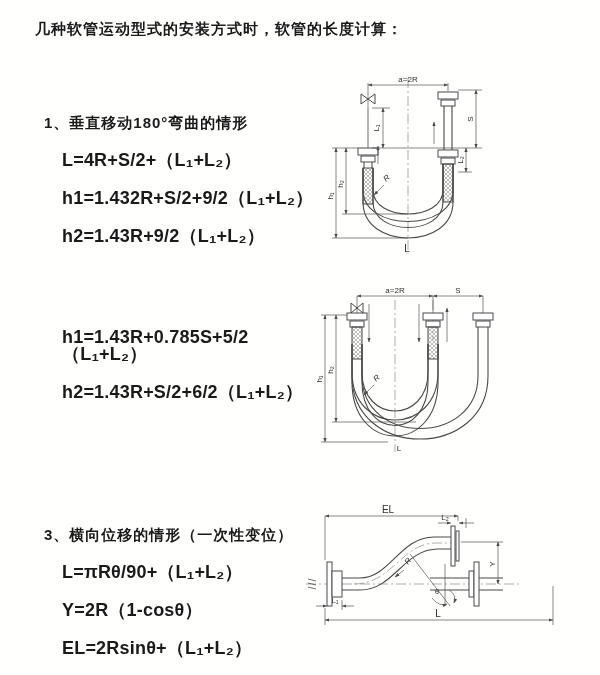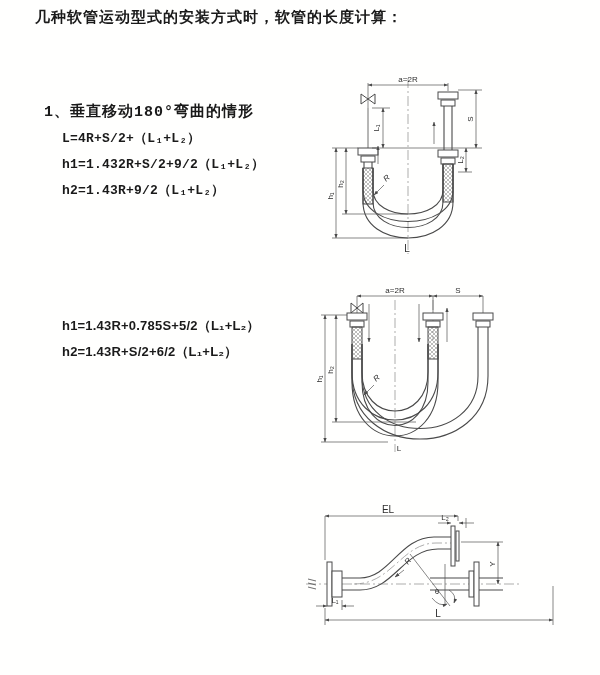--- a/index.html
+++ b/index.html
@@ -1,39 +1,39 @@
 <!DOCTYPE html>
 <html><head>
 <meta charset="utf-8">
 <style>
   html,body{margin:0;padding:0;background:#ffffff;}
   .page{position:relative;width:600px;height:675px;background:#fffffe;overflow:hidden;
         font-family:"Liberation Sans","DejaVu Sans",sans-serif;color:#1a1a1a;}
-  .title{position:absolute;left:35px;top:8px;font-size:15px;font-weight:bold;letter-spacing:1px;}
+  .title{position:absolute;left:35px;top:20px;font-size:15px;font-weight:bold;letter-spacing:1px;}
   .sec{position:absolute;left:44px;width:280px;}
   .sec-heading{font-size:15px;font-weight:bold;line-height:17px;letter-spacing:1px;}
-  .formula{font-size:13px;font-weight:bold;line-height:17px;margin-top:9px;margin-left:18px;letter-spacing:0.2px;}
+  .formula{font-size:18px;font-weight:bold;line-height:17px;margin-top:21px;margin-left:18px;letter-spacing:0.2px;}
   .diag{position:absolute;}
   svg .ol{stroke:#4a4a4a;stroke-width:1.1;fill:none;}
   svg .tl{stroke:#4a4a4a;stroke-width:0.8;fill:none;}
   svg .dl{stroke:#555555;stroke-width:0.7;fill:none;}
   svg .cl{stroke:#8a8a8a;stroke-width:0.7;fill:none;stroke-dasharray:10 3 2 3;}
   svg .nut{fill:#ffffff;stroke:#4a4a4a;stroke-width:1;}
   svg .plate{fill:#ffffff;stroke:#4a4a4a;stroke-width:1;}
   svg text{font-family:"Liberation Sans","DejaVu Sans",sans-serif;font-size:8px;fill:#2e2e2e;}
   svg text.big{font-size:10px;}
 </style>
 </head>
 <body>
 
 <div class="page">
 
   <div class="title">几种软管运动型式的安装方式时，软管的长度计算：</div>
 
-  <div class="sec" style="top:104px;font-family:Liberation Mono, monospace;">
+  <div class="sec" style="top:114px;">
     <div class="sec-heading">1、垂直移动180°弯曲的情形</div>
     <div class="formula">L=4R+S/2+（L₁+L₂）</div>
     <div class="formula">h1=1.432R+S/2+9/2（L₁+L₂）</div>
     <div class="formula">h2=1.43R+9/2（L₁+L₂）</div>
   </div>
 
   <svg class="diag" style="left:312px;top:64px;" width="200" height="198" viewBox="0 0 200 198">
     <defs>
       <marker id="arr1" viewBox="0 0 8 6" refX="7.5" refY="3" markerWidth="7" markerHeight="5" orient="auto-start-reverse">
         <path d="M0,0 L8,3 L0,6 z" fill="#4a4a4a"></path>
@@ -186,20 +186,26 @@
     </g>
 
     <g>
       <text x="60" y="98" transform="rotate(-40 60 98)" font-style="italic">R</text>
       <line class="dl" x1="58" y1="101" x2="48" y2="111" marker-end="url(#arr2)"></line>
     </g>
 
     <text x="83" y="167" text-anchor="middle">L</text>
   </svg>
 
+  <div class="sec" style="top:526px;">
+    <div class="sec-heading">3、横向位移的情形（一次性变位）</div>
+    <div class="formula">L=πRθ/90+（L₁+L₂）</div>
+    <div class="formula">Y=2R（1-cosθ）</div>
+    <div class="formula">EL=2Rsinθ+（L₁+L₂）</div>
+  </div>
 
   <svg class="diag" style="left:298px;top:504px;" width="292" height="142" viewBox="0 0 292 142">
     <defs>
       <marker id="arr3" viewBox="0 0 8 6" refX="7.5" refY="3" markerWidth="7" markerHeight="5" orient="auto-start-reverse">
         <path d="M0,0 L8,3 L0,6 z" fill="#4a4a4a"></path>
       </marker>
     </defs>
 
     <path class="cl" d="M8,80 H222"></path>
     <path class="tl" d="M10,75 L18,77 M10,79 L18,81 M10,83 L18,85"></path>

